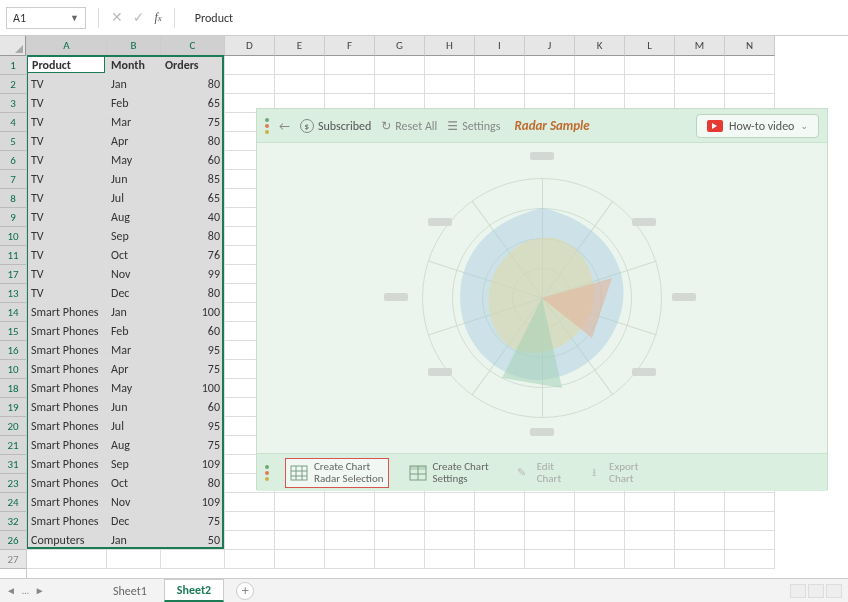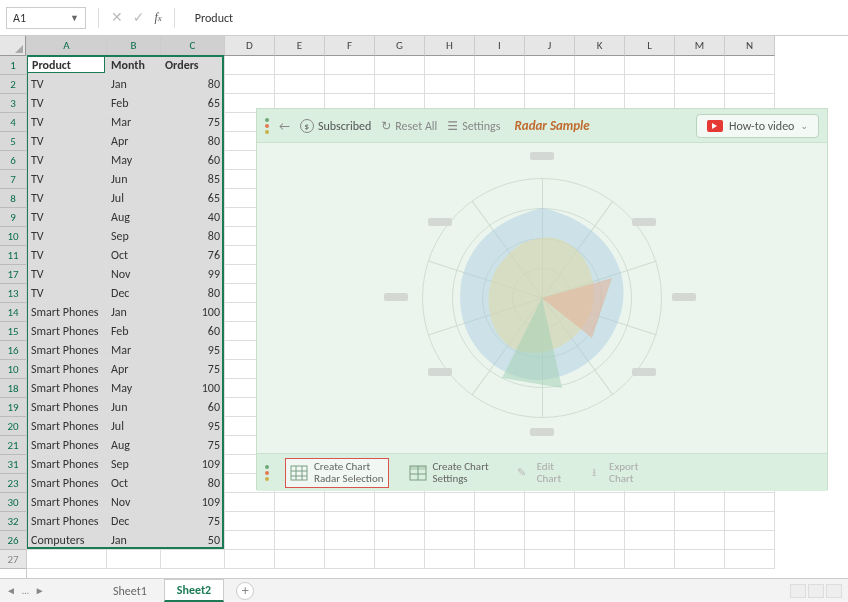--- a/index.html
+++ b/index.html
@@ -108,21 +108,21 @@
       <div class="rowhdr">14</div>
       <div class="rowhdr">15</div>
       <div class="rowhdr">16</div>
       <div class="rowhdr">10</div>
       <div class="rowhdr">18</div>
       <div class="rowhdr">19</div>
       <div class="rowhdr">20</div>
       <div class="rowhdr">21</div>
       <div class="rowhdr">31</div>
       <div class="rowhdr">23</div>
-      <div class="rowhdr">30</div>
+      <div class="rowhdr">24</div>
       <div class="rowhdr">32</div>
       <div class="rowhdr">26</div>
       <div class="rowhdr" style="background: rgb(230, 230, 230); color: rgb(136, 136, 136);">27</div>
     </div>
   <div class="cols-and-cells">
     <div class="col-headers" id="colHeaders">
         <div class="colhdr sel" style="width: 80px;">A</div>
         <div class="colhdr sel" style="width: 54px;">B</div>
         <div class="colhdr sel" style="width: 64px;">C</div>
         <div class="colhdr" style="width: 50px;">D</div>

